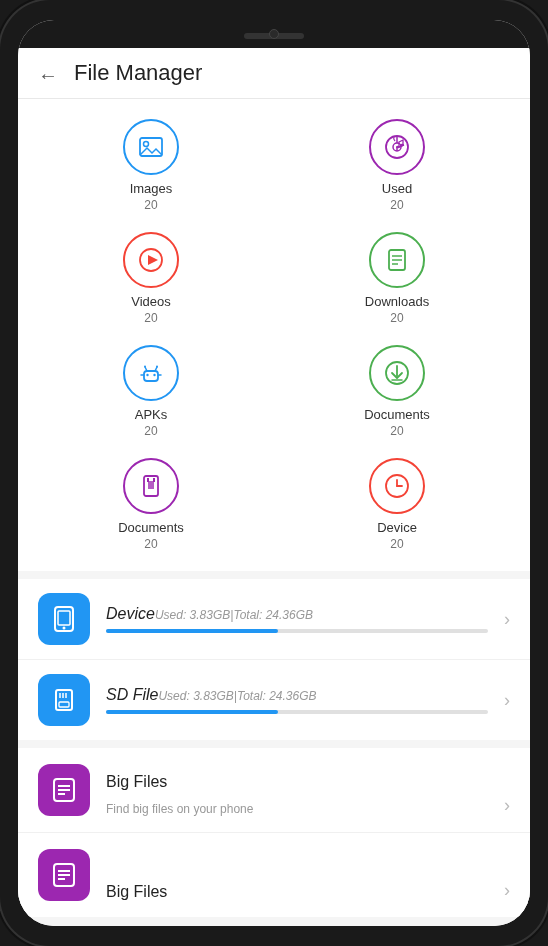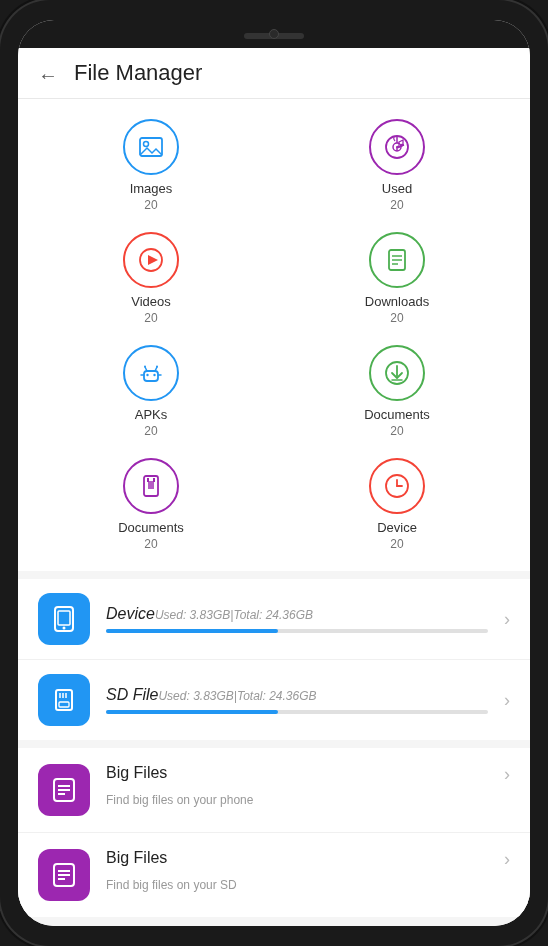--- a/index.html
+++ b/index.html
@@ -244,21 +244,21 @@
     }
 
     
     .bigfiles-section {
       background: #fff;
       margin-bottom: 8px;
     }
 
     .bigfiles-item {
       display: flex;
-      align-items: flex-start;
+      align-items: flex-end;
       padding: 16px 20px;
       gap: 16px;
       border-bottom: 1px solid #f0f0f0;
       cursor: pointer;
     }
 
     .bigfiles-item:last-child {
       border-bottom: none;
     }
 
@@ -509,21 +509,20 @@
           <div class="bigfiles-icon">
             <svg width="30" height="30" viewBox="0 0 30 30">
               <rect x="5" y="4" width="20" height="22" rx="3" fill="none" stroke="white" stroke-width="2"></rect>
               <line x1="9" y1="11" x2="21" y2="11" stroke="white" stroke-width="1.8"></line>
               <line x1="9" y1="15" x2="21" y2="15" stroke="white" stroke-width="1.8"></line>
               <line x1="9" y1="19" x2="16" y2="19" stroke="white" stroke-width="1.8"></line>
             </svg>
           </div>
           <div class="bigfiles-info">
             <div class="bigfiles-title">Big Files</div>
-            <div class="bigfiles-subtitle">Find big files on your SD</div>
           </div>
           <span class="chevron-right">›</span>
         </div>
 
       </div>
 
     </div>
   </div>
 </div>
 

